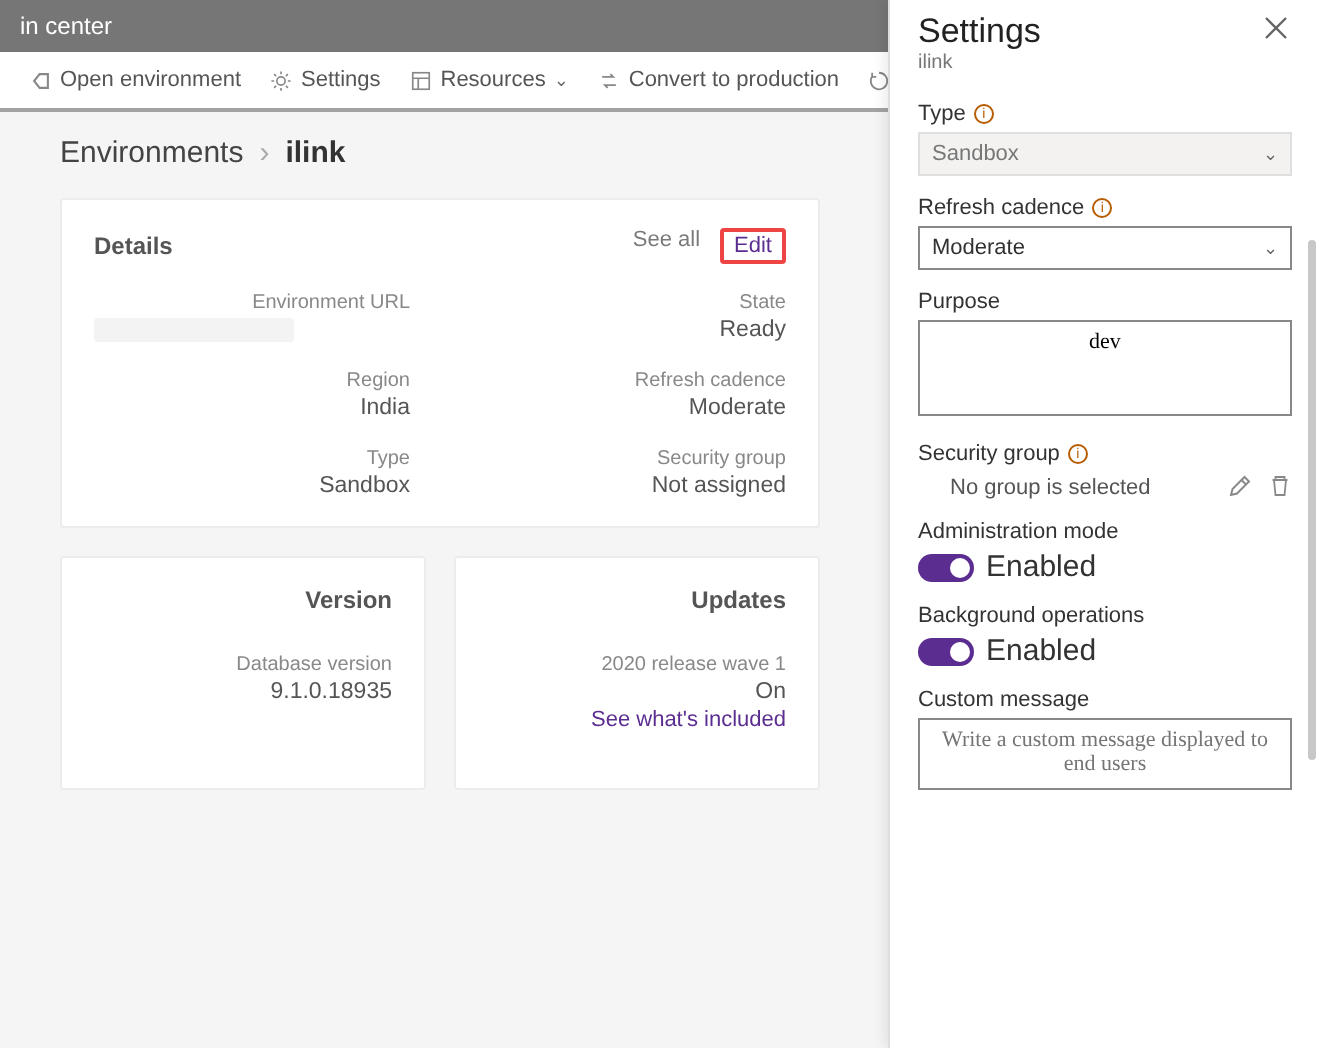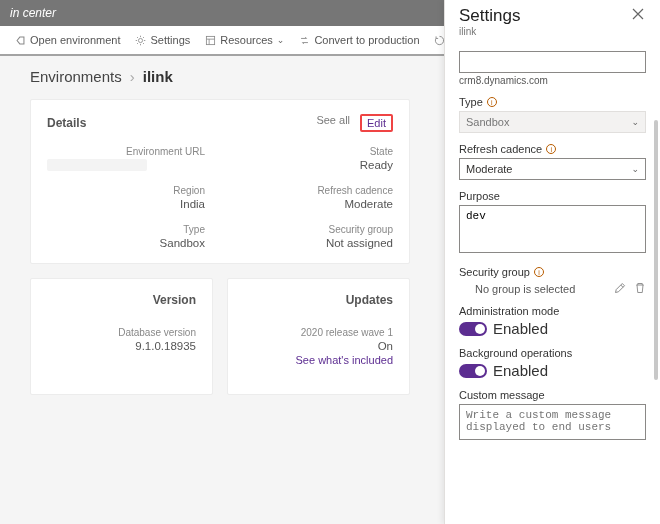--- a/index.html
+++ b/index.html
@@ -1,18 +1,18 @@
 <!DOCTYPE html>
 <html><head>
 <meta charset="utf-8">
 <style>
   * { box-sizing: border-box; margin: 0; padding: 0; font-family: "Segoe UI", Arial, sans-serif; }
   body { width: 660px; height: 524px; overflow: hidden; background: #f5f5f5; position: relative; font-size: 12px; color: #323130; }
 
-  .topbar { background: #767676; color: #fff; height: 26px; display: flex; align-items: center; padding: 0 10px; font-size: 12px; font-style: italic; }
+  .topbar { background: #767676; color: #fff; height: 26px; display: flex; align-items: center; padding: 0 10px; font-size: 12px; }
 
   .cmdbar { background: #fff; height: 30px; border-bottom: 2px solid #a3a3a3; display: flex; align-items: center; padding: 0 14px; gap: 14px; color: #555; font-size: 11px; }
   .cmd { display: flex; align-items: center; gap: 4px; cursor: pointer; }
   .cmd .ico { width: 12px; height: 12px; display: inline-flex; align-items: center; justify-content: center; color: #888; }
 
   .page { padding: 12px 20px 20px 30px; text-align: right; }
   .breadcrumb { font-size: 15px; color: #444; display: flex; align-items: center; gap: 8px; margin-bottom: 14px; }
   .breadcrumb .sep { color: #aaa; }
   .breadcrumb .current { font-weight: 600; color: #333; }
 
@@ -47,21 +47,21 @@
   .panel-sub { font-size: 10px; color: #777; margin-bottom: 14px; }
 
   .pfield { margin-bottom: 10px; }
   .plabel { font-size: 11px; color: #333; margin-bottom: 3px; display: flex; align-items: center; gap: 4px; }
   .info { width: 10px; height: 10px; border: 1px solid #b85c00; border-radius: 50%; display: inline-flex; align-items: center; justify-content: center; font-size: 7px; color: #b85c00; }
   .ptext { width: 100%; border: 1px solid #8a8886; padding: 4px 6px; font-size: 11px; height: 22px; }
   .ptext.blur { color: transparent; text-shadow: 0 0 5px rgba(0,0,0,.3); }
   .pselect-dis { width: 100%; border: 1px solid #e1dfdd; background: #f3f2f1; padding: 4px 6px; font-size: 11px; height: 22px; color: #777; display: flex; justify-content: space-between; align-items: center; }
   .pselect { width: 100%; border: 1px solid #8a8886; padding: 4px 6px; font-size: 11px; height: 22px; display: flex; justify-content: space-between; align-items: center; background: #fff; }
   .chev { font-size: 9px; color: #666; }
-  .ptextarea { width: 100%; border: 1px solid #8a8886; padding: 4px 6px; font-size: 11px; height: 48px; resize: none; font-family: Liberation Mono, monospace; }
+  .ptextarea { width: 100%; border: 1px solid #8a8886; padding: 4px 6px; font-size: 11px; height: 48px; resize: none; font-family: Liberation Serif, serif; text-align: center; }
   .phelp { font-size: 10px; color: #555; margin-top: 2px; }
 
   .sg-row { display: flex; justify-content: space-between; align-items: center; padding-left: 16px; }
   .sg-icons { display: flex; gap: 8px; color: #888; }
   .ico-btn { cursor: pointer; }
 
   .toggle-row { display: flex; align-items: center; gap: 6px; margin-top: 2px; }
   .toggle { width: 28px; height: 14px; background: #5c2d91; border-radius: 7px; position: relative; cursor: pointer; }
   .toggle::after { content: ""; position: absolute; right: 2px; top: 2px; width: 10px; height: 10px; background: #fff; border-radius: 50%; }
   .toggle-label { font-size: 15px; color: #333; }
@@ -197,24 +197,20 @@
       <div class="panel-title">Settings</div>
       <div class="panel-sub">ilink</div>
     </div>
     <div class="close">
       <svg width="12" height="12" viewBox="0 0 12 12">
           <path stroke="#666" stroke-width="1.2" d="M1 1l10 10M11 1L1 11"></path>
         </svg>
     </div>
   </div>
 
-  <div class="pfield">
-    <input class="ptext blur" value="" style="">
-    <div class="phelp">crm8.dynamics.com</div>
-  </div>
 
   <div class="pfield">
     <div class="plabel">
         <span>Type</span>
         <span class="info">i</span>
       </div>
     <div class="pselect-dis">
       <span>Sandbox</span>
       <span class="chev">⌄</span>
     </div>

